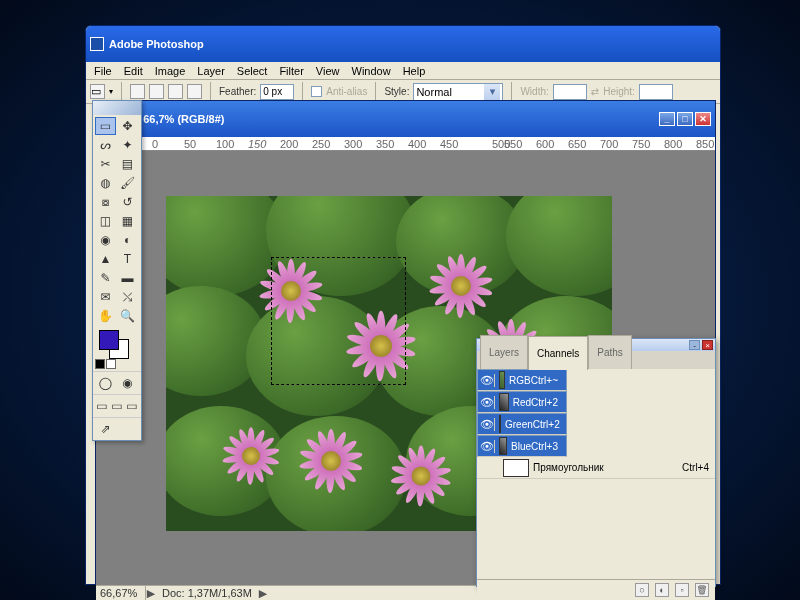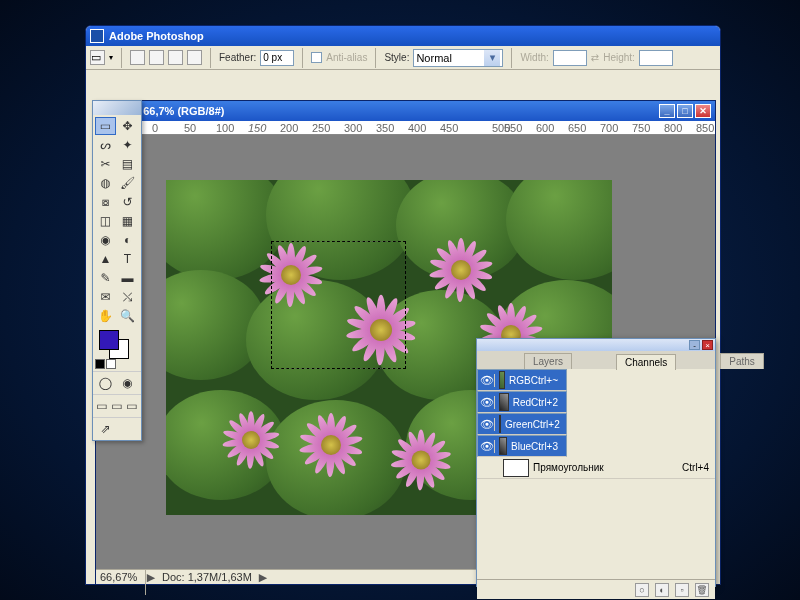--- a/index.html
+++ b/index.html
@@ -1,18 +1,18 @@
 <!DOCTYPE html>
 <html><head>
 <meta charset="utf-8">
 <style>
   *{box-sizing:border-box;margin:0;padding:0;font-family:Tahoma,Arial,sans-serif;font-size:11px;}
   body{background:radial-gradient(ellipse at center,#0d2a5a 0%,#041430 70%,#020a1a 100%);width:800px;height:600px;overflow:hidden;position:relative;}
   .app{position:absolute;left:85px;top:25px;width:636px;height:560px;background:#ece9d8;border:1px solid #0a246a;border-radius:6px 6px 0 0;overflow:hidden;}
-  .titlebar{height:20px;background:linear-gradient(#2a6ae9,#1550c0);display:flex;align-items:center;padding:0 4px;color:#fff;font-weight:bold;}
+  .titlebar{height:36px;background:linear-gradient(#2a6ae9,#1550c0);display:flex;align-items:center;padding:0 4px;color:#fff;font-weight:bold;}
   .titlebar .ico{width:14px;height:14px;background:#1b4fa8;border:1px solid #fff;margin-right:5px;}
   .menubar{height:18px;background:#ece9d8;display:flex;align-items:center;padding:0 2px;border-bottom:1px solid #aca899;}
   .menubar span{padding:2px 6px;cursor:default;}
   .optbar{height:24px;background:#ece9d8;border-bottom:1px solid #aca899;display:flex;align-items:center;padding:0 4px;gap:4px;}
   .tool-ico{width:15px;height:15px;border:1px solid #999;background:#f4f4f4;}
   .sep{width:1px;height:20px;background:#aca899;margin:0 4px;}
   .lbl{font-size:10px;color:#333;}
   .inp{width:34px;height:16px;border:1px solid #7f9db9;background:#fff;font-size:10px;padding:0 2px;}
   .chk{width:11px;height:11px;border:1px solid #7f9db9;background:#fff;}
   .sel{width:90px;height:18px;border:1px solid #7f9db9;background:#fff;font-size:10px;padding:0 2px;display:flex;align-items:center;justify-content:space-between;}
@@ -48,21 +48,21 @@
   .bgc{width:20px;height:20px;background:#fff;border:1px solid #000;position:absolute;left:16px;top:12px;}
   .minisw{display:flex;padding:2px;gap:1px;}
   .ms{width:10px;height:10px;border:1px solid #666;}
   .trow{display:flex;padding:2px;gap:1px;border-top:1px solid #ccc;}
 
   .channels{position:absolute;left:476px;top:338px;width:240px;height:249px;background:#ece9d8;border:1px solid #6b8fb8;box-shadow:2px 2px 6px rgba(0,0,0,.4);}
   .channels .hdr{height:12px;background:linear-gradient(#dce6f7,#b8cdee);display:flex;justify-content:flex-end;align-items:center;padding:0 2px;gap:2px;}
   .channels .hdr .x{width:11px;height:10px;font-size:8px;text-align:center;line-height:9px;color:#fff;background:#c33;border:1px solid #8a1f1f;}
   .channels .hdr .m{width:11px;height:10px;font-size:8px;text-align:center;line-height:9px;background:#9db6dc;border:1px solid #6b8fb8;}
   .tabs{display:flex;background:#d8d5c8;height:18px;align-items:flex-end;padding-left:3px;}
-  .tab{padding:2px 8px;font-size:10px;background:#d8d5c8;border:1px solid #aca899;border-bottom:none;color:#666;cursor:pointer;margin-left:44px;}
+  .tab{padding:11px 8px;font-size:10px;background:#d8d5c8;border:1px solid #aca899;border-bottom:none;color:#666;cursor:pointer;}
   .tab.act{background:#ece9d8;color:#000;position:relative;top:1px;}
   .chlist{background:#ece9d8;}
   .chrow{height:22px;display:flex;align-items:center;border-bottom:1px solid #d0ccc0;}
   .chrow.sel{background:#316ac5;color:#fff;}
   .eye{width:22px;text-align:center;border-right:1px solid #d0ccc0;font-size:11px;}
   .thumb{width:26px;height:18px;margin:0 4px;border:1px solid #333;background:#2a4d1f;position:relative;overflow:hidden;}
   .thumb.rgb{background:linear-gradient(45deg,#3a6030,#6b9050);}
   .thumb.mono{background:linear-gradient(45deg,#222,#999);}
   .thumb.wh{background:#fff;}
   .chname{flex:1;font-size:10px;}
@@ -71,20 +71,31 @@
   .chbot .bi{width:14px;height:14px;border:1px solid #999;background:#f0f0f0;font-size:9px;text-align:center;line-height:12px;color:#555;}
 </style>
 </head>
 <body>
 
 <div class="app">
   <div class="titlebar">
     <div class="ico"></div>
     <span>Adobe Photoshop</span>
   </div>
+  <div class="menubar">
+      <span>File</span>
+      <span>Edit</span>
+      <span>Image</span>
+      <span>Layer</span>
+      <span>Select</span>
+      <span>Filter</span>
+      <span>View</span>
+      <span>Window</span>
+      <span>Help</span>
+    </div>
   <div class="optbar">
     <div class="tool-ico">▭</div>
     <span style="font-size:8px;">▾</span>
     <div class="sep"></div>
     <div class="tool-ico"></div>
     <div class="tool-ico"></div>
     <div class="tool-ico"></div>
     <div class="tool-ico"></div>
     <div class="sep"></div>
     <span class="lbl">Feather:</span>

